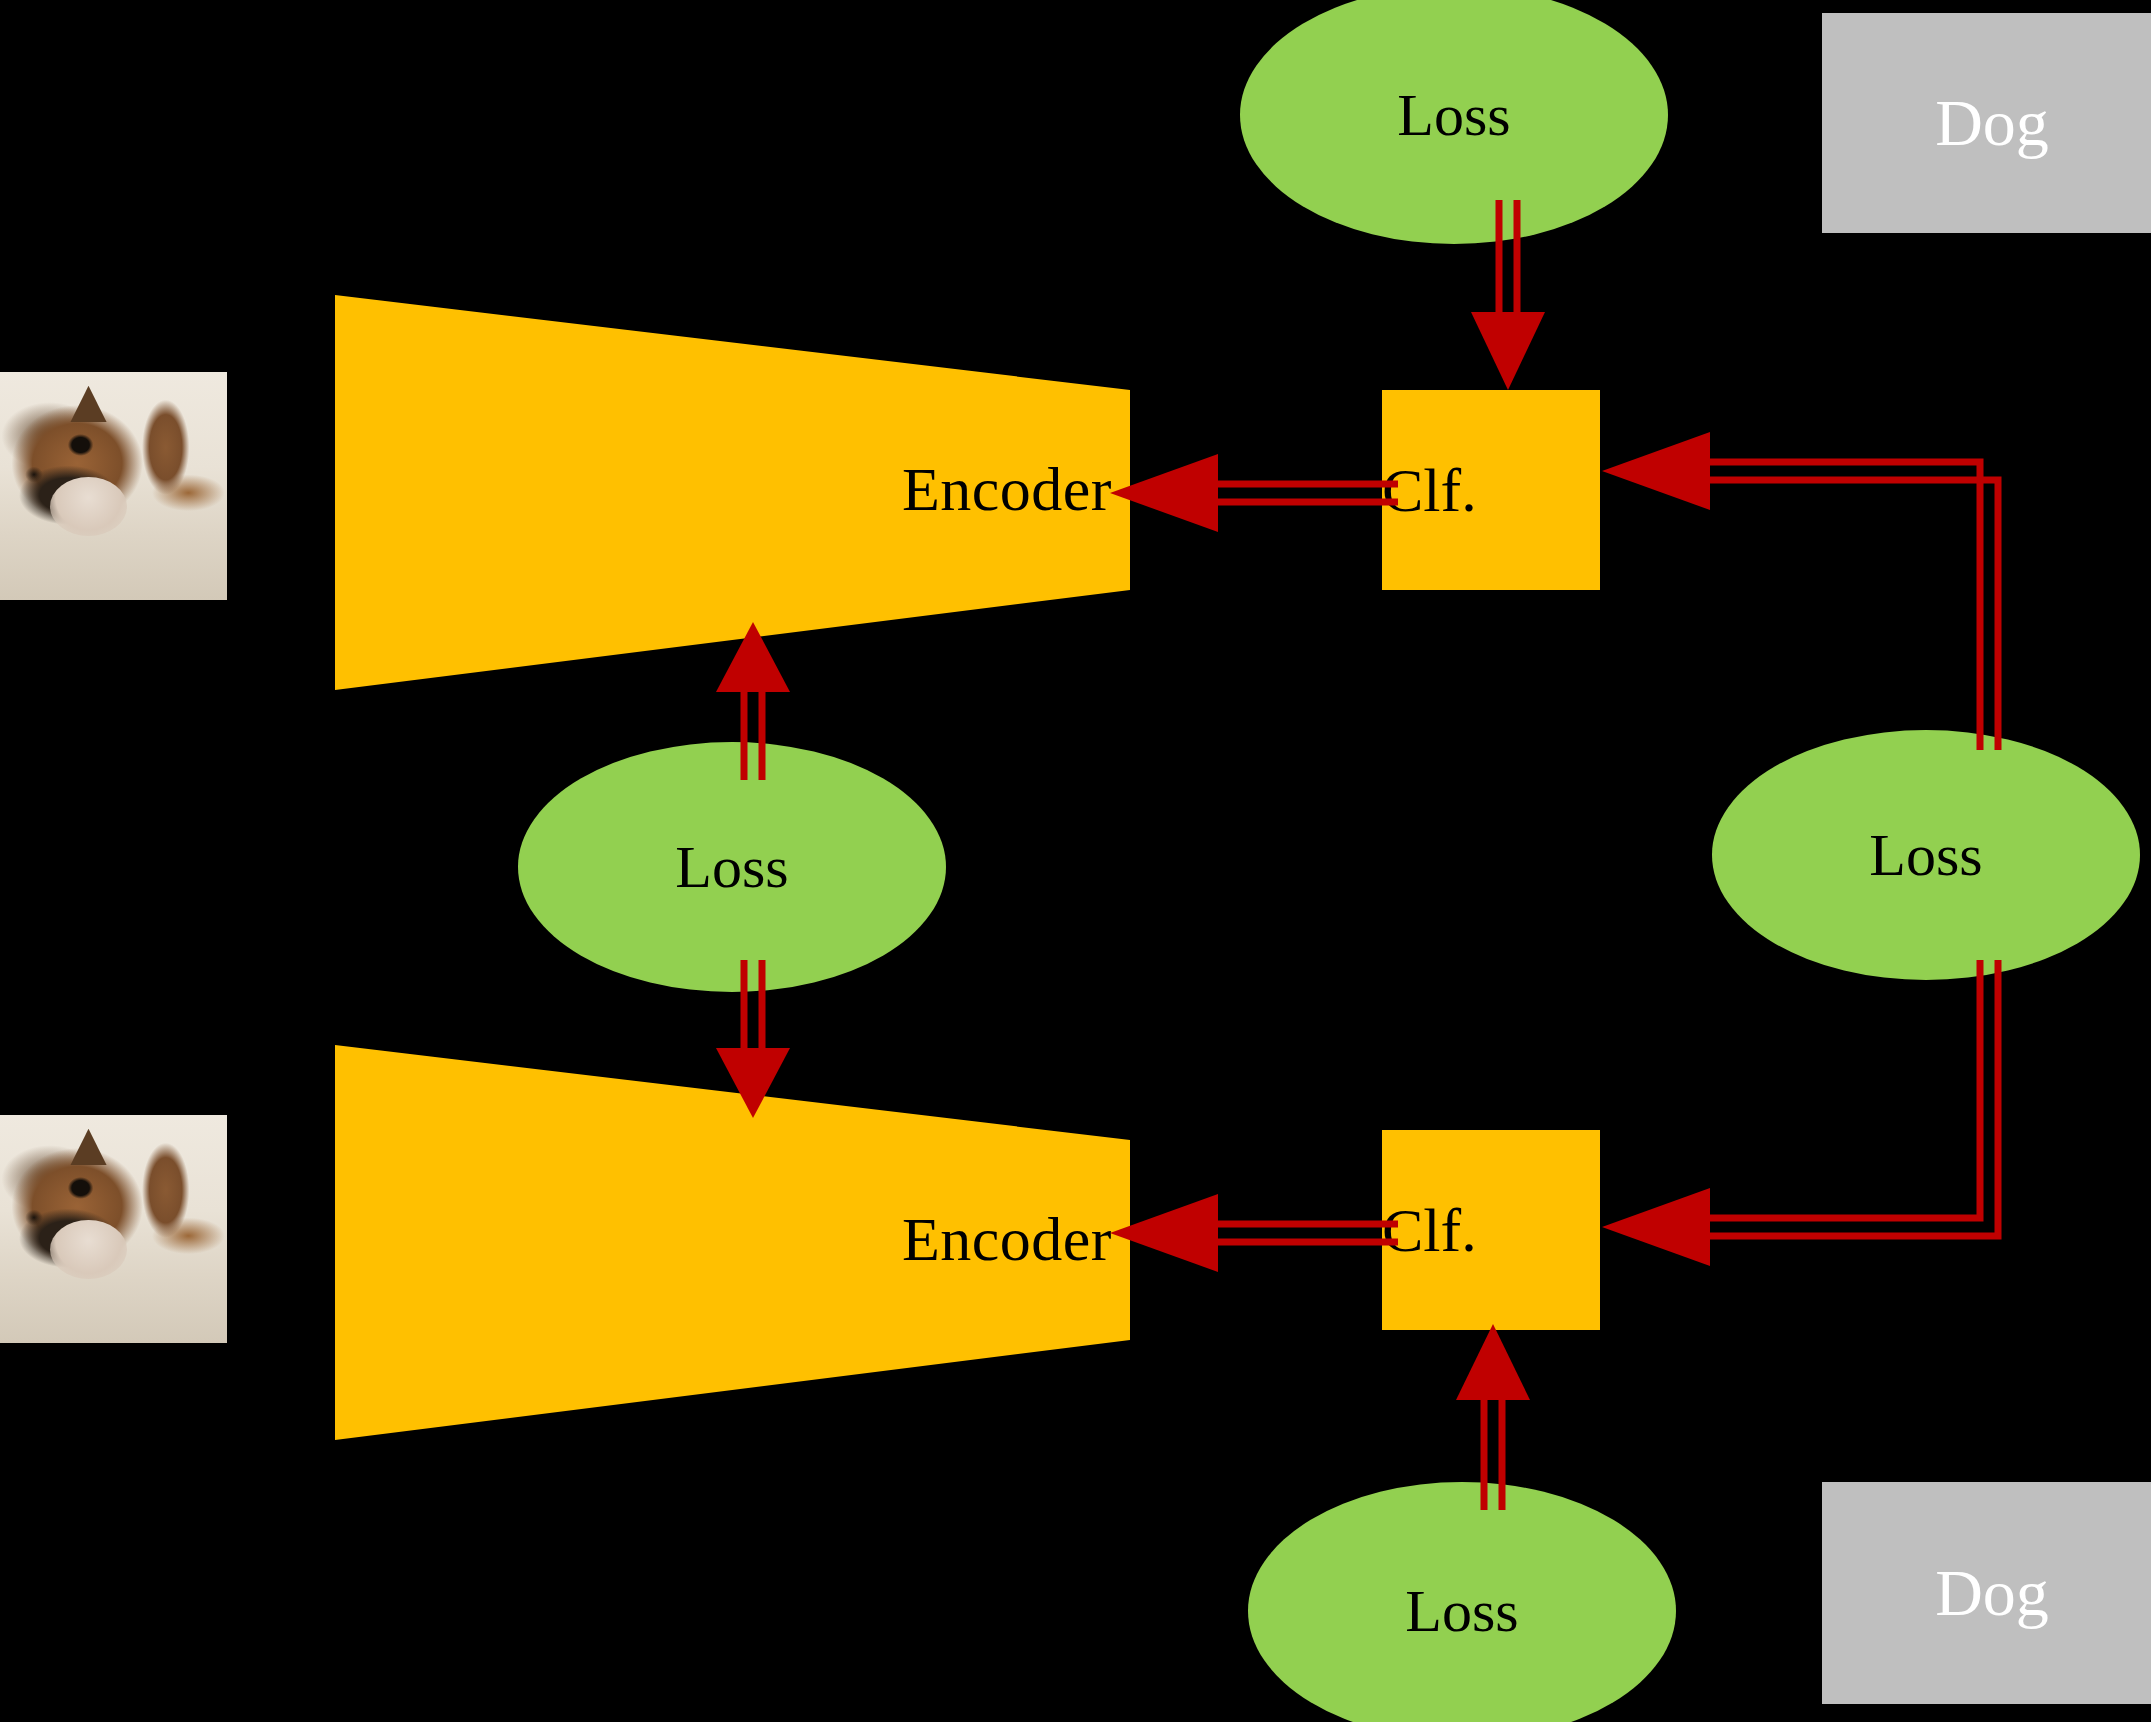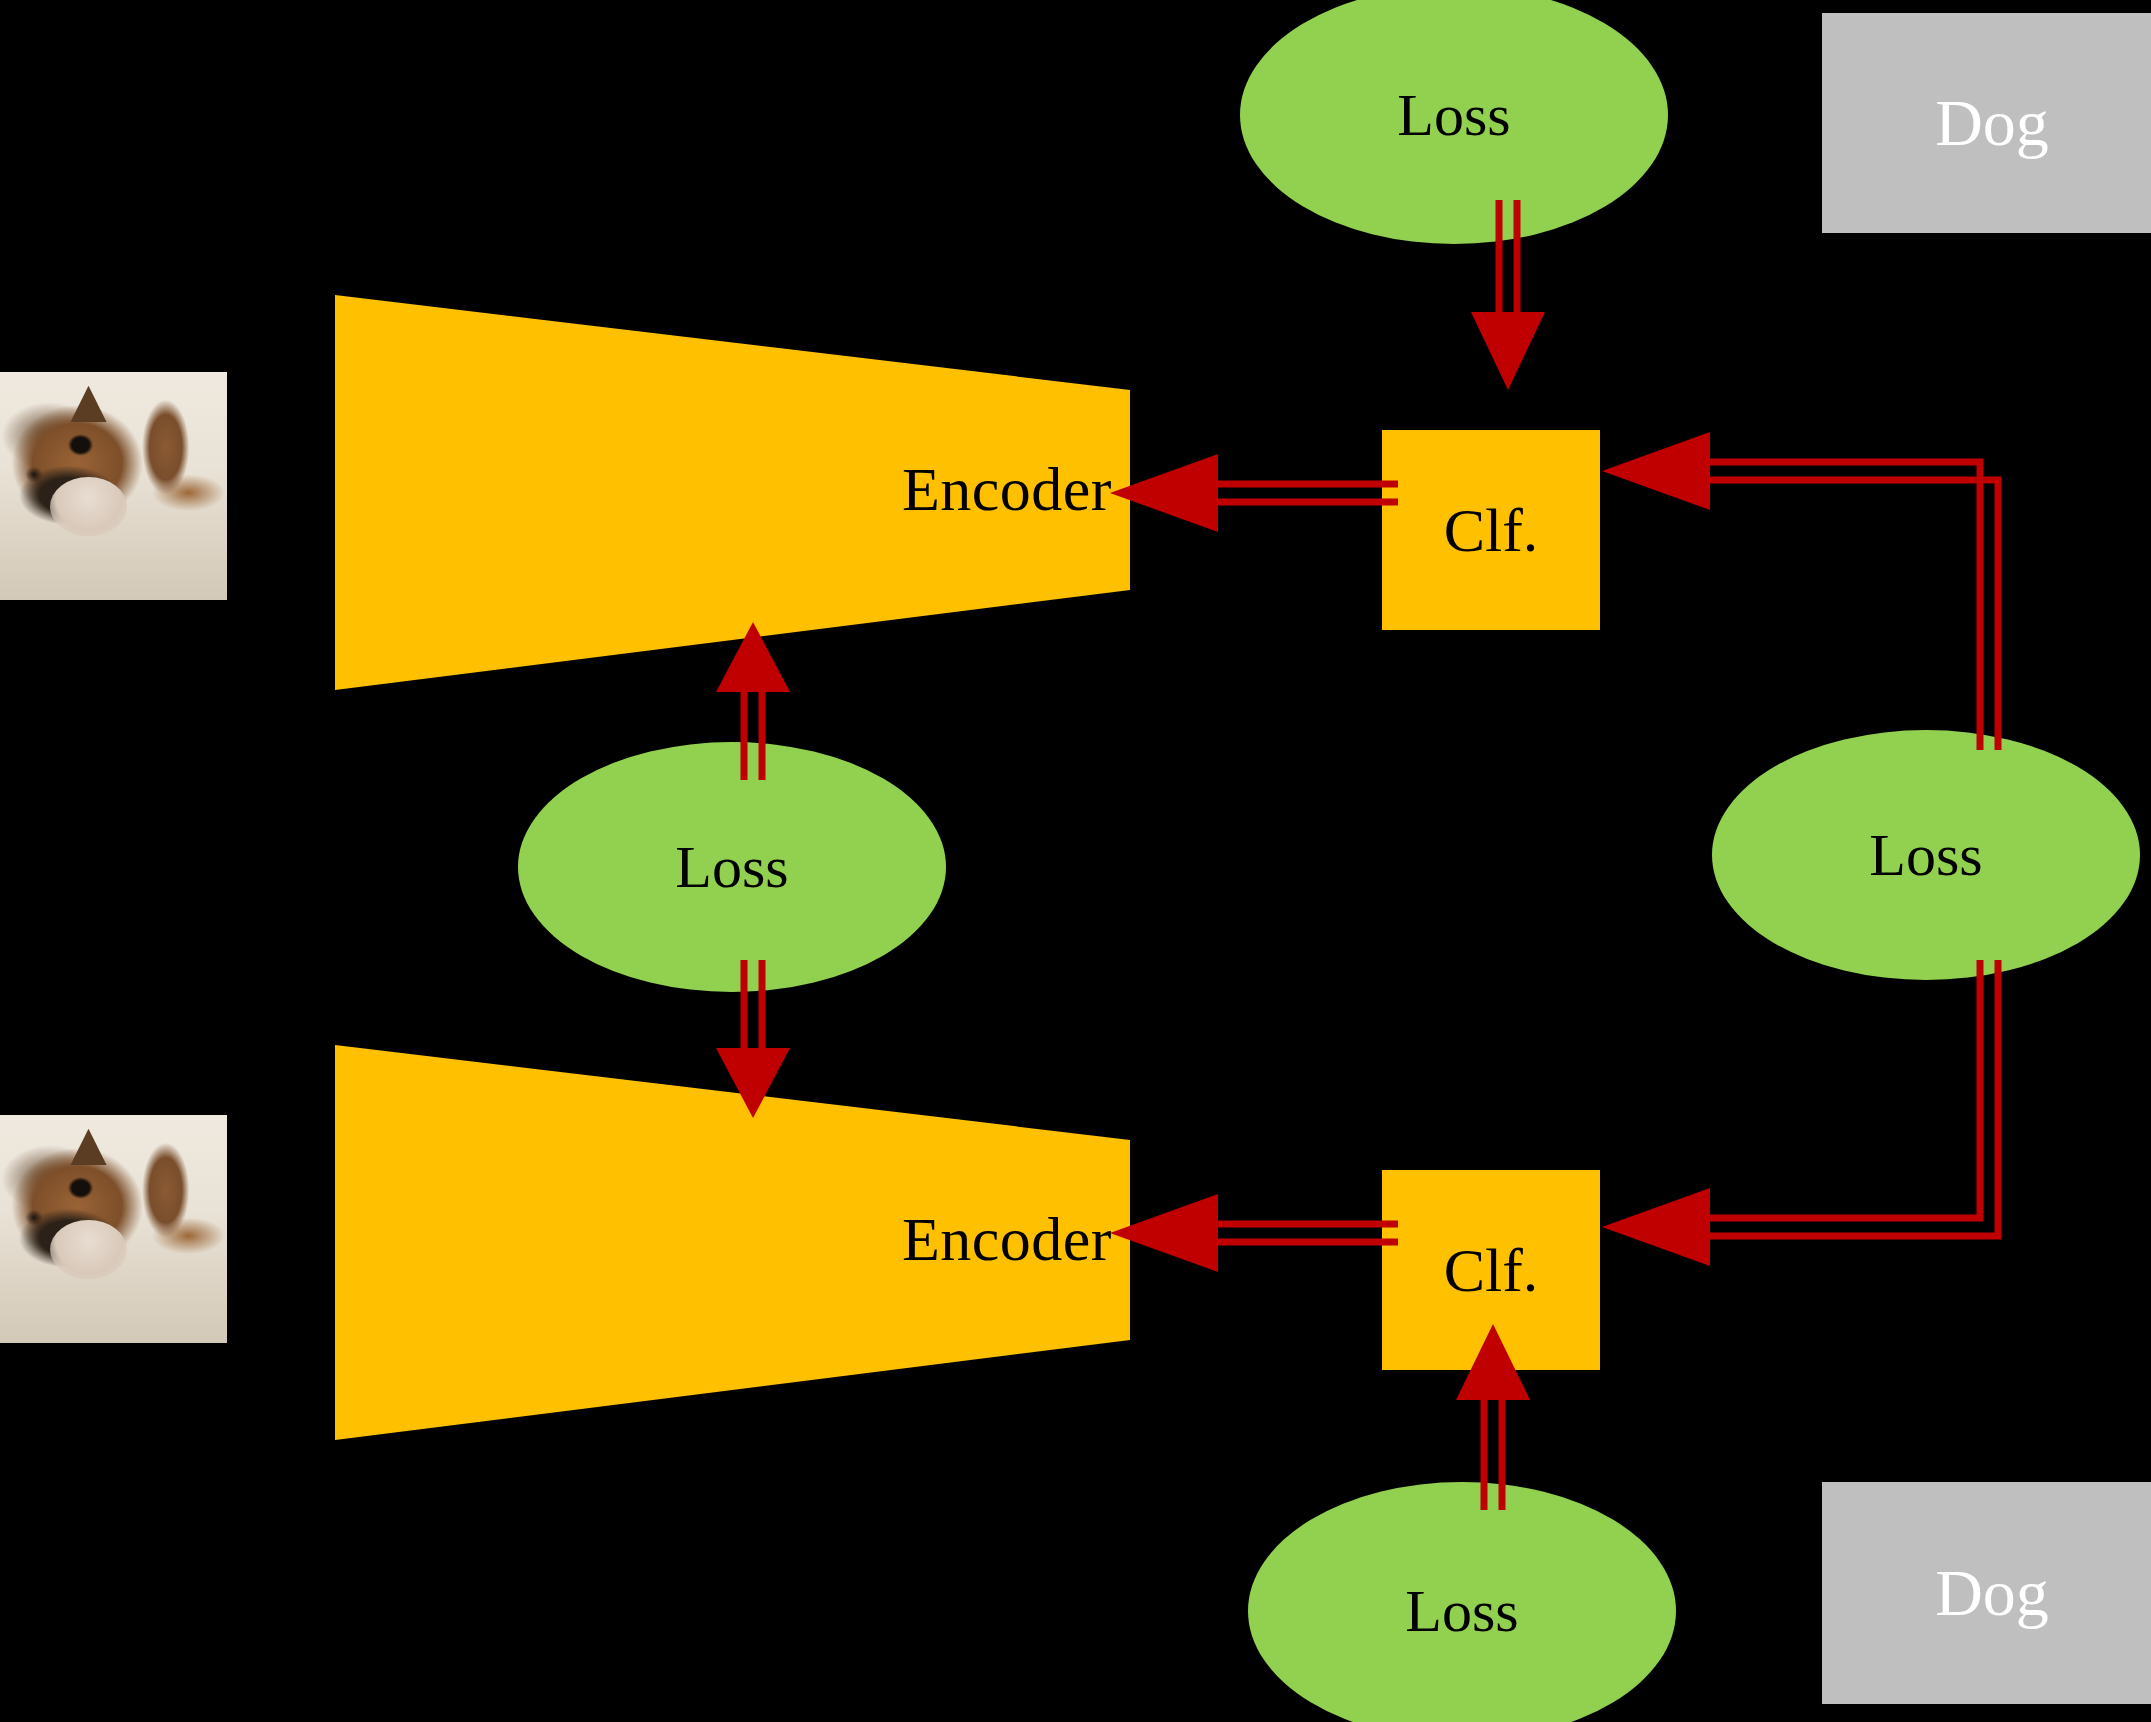--- a/index.html
+++ b/index.html
@@ -27,25 +27,23 @@
     letter-spacing:0.5px;
     pointer-events:none;
   }
 
   
   .clf{
     position:absolute;
     background:#FFC000;
     display:flex;
     align-items:center;
-    justify-content:center;
     color:#000;
     font-size:62px;
     line-height:1;
-    margin-top:40px;
   }
 
   
   .loss{
     position:absolute;
     background:#92D050;
     border-radius:50%;
     display:flex;
     align-items:center;
     justify-content:center;

